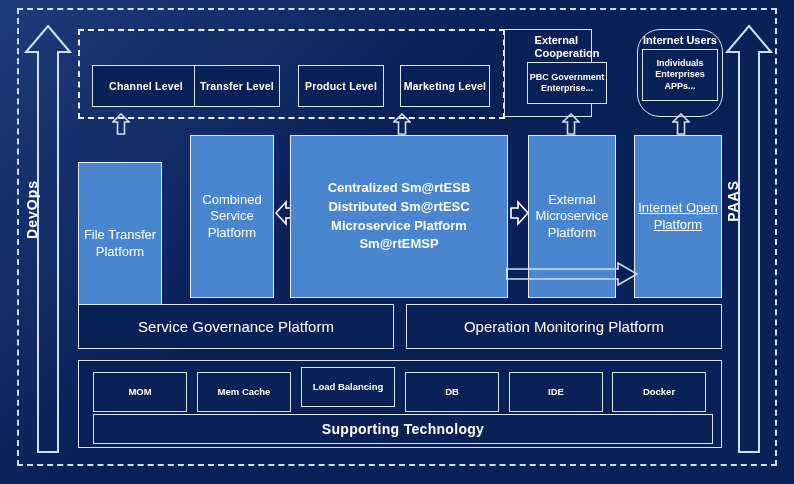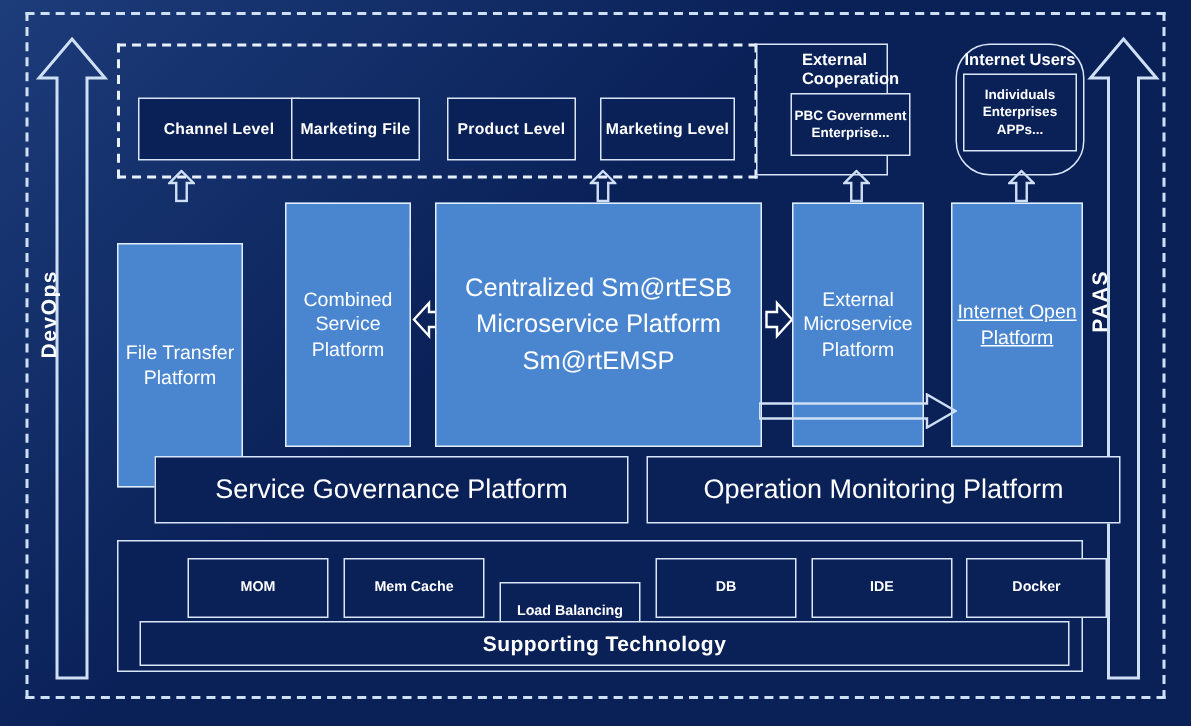--- a/index.html
+++ b/index.html
@@ -57,33 +57,33 @@
     background:#0a2158;border:1.6px solid #d8e6f7;
     display:flex;flex-direction:column;align-items:center;
     padding-top:4px;
   }
   .corp .inner{
     margin-top:3px;border:1.6px solid #d8e6f7;background:#0a2158;
     display:flex;align-items:center;justify-content:center;text-align:center;
   }
 
   .plat-label{font-size:13px;font-weight:normal;color:#ffffff;}
-  .gov-label{font-size:18px;font-weight:normal;margin-left:25px;}
-  .tech-label{font-size:9.5px;font-weight:bold;line-height:1.2;margin-left:32px;}
+  .gov-label{font-size:15px;font-weight:normal;}
+  .tech-label{font-size:9.5px;font-weight:bold;line-height:1.2;}
   .support-label{font-size:14px;font-weight:bold;letter-spacing:.3px;}
 
   
   .side-arrow{overflow:visible;}
   .side-arrow-text{
     position:absolute;font-size:14px;font-weight:bold;color:#ffffff;
     writing-mode:vertical-rl;transform:rotate(180deg);
     letter-spacing:1px;text-align:center;
   }
 
-  .esb-text{font-size:17px;line-height:1.45;}
+  .esb-text{font-size:13px;line-height:1.45;font-weight:bold;}
 </style>
 </head>
 <body>
 
 <div id="canvas">
 
   <div class="abs outer-frame"></div>
 
   <svg class="abs side-arrow" style="left:24px;top:24px;width:48px;height:430px;" viewBox="0 0 48 430">
     <polygon points="24,2 46,28 34,28 34,428 14,428 14,28 2,28" fill="none" stroke="#cfe0f5" stroke-width="2"></polygon>
@@ -91,21 +91,21 @@
   <div class="side-arrow-text" style="left:24px;top:180px;width:48px;">DevOps</div>
 
   <svg class="abs side-arrow" style="left:725px;top:24px;width:48px;height:430px;" viewBox="0 0 48 430">
     <polygon points="24,2 46,28 34,28 34,428 14,428 14,28 2,28" fill="none" stroke="#cfe0f5" stroke-width="2"></polygon>
   </svg>
   <div class="side-arrow-text" style="left:725px;top:180px;width:48px;">PAAS</div>
 
   <div class="abs levels-frame"></div>
 
   <div class="abs dbox lvl" style="left:92px;top:65px;width:108px;height:42px;">Channel Level</div>
-  <div class="abs dbox lvl" style="left:194px;top:65px;width:86px;height:42px;">Marketing File</div>
+  <div class="abs dbox lvl" style="left:194px;top:65px;width:86px;height:42px;">Transfer Level</div>
   <div class="abs dbox lvl" style="left:298px;top:65px;width:86px;height:42px;">Product Level</div>
   <div class="abs dbox lvl" style="left:400px;top:65px;width:90px;height:42px;">Marketing Level</div>
 
   <div class="abs corp" style="left:504px;top:29px;width:88px;height:88px;padding-left:38px;">
     <div class="corp-title" style="line-height:1.15;">External Cooperation</div>
     <div class="inner corp-inner" style="width:78px;height:40px;">PBC Government Enterprise...</div>
   </div>
 
   <div class="abs corp" style="left:637px;top:29px;width:86px;height:88px;border-radius:23px;">
     <div class="corp-title">Internet Users</div>
@@ -129,20 +129,21 @@
 
   <div class="abs pbox plat-label" style="left:190px;top:135px;width:84px;height:163px;">Combined Service Platform</div>
 
   <svg class="abs" style="left:274px;top:198px;width:20px;height:30px;" viewBox="0 0 20 30">
     <polygon points="2,15 12,4 12,10 19,10 19,20 12,20 12,26" fill="none" stroke="#ffffff" stroke-width="1.6"></polygon>
   </svg>
 
   <div class="abs pbox" style="left:290px;top:135px;width:218px;height:163px;">
     <div class="esb-text" style="padding:0 4px;">
       <div>Centralized Sm@rtESB</div>
+      <div>Distributed Sm@rtESC</div>
       <div>Microservice Platform Sm@rtEMSP</div>
     </div>
   </div>
 
   <svg class="abs" style="left:510px;top:198px;width:20px;height:30px;" viewBox="0 0 20 30">
     <polygon points="18,15 8,4 8,10 1,10 1,20 8,20 8,26" fill="none" stroke="#ffffff" stroke-width="1.6"></polygon>
   </svg>
 
   <div class="abs pbox plat-label" style="left:528px;top:135px;width:88px;height:163px;">External Microservice Platform</div>
 
@@ -152,20 +153,20 @@
     <polygon points="0,7 112,7 112,1 131,12 112,23 112,17 0,17" fill="none" stroke="#cfe0f5" stroke-width="1.6"></polygon>
   </svg>
 
   <div class="abs dbox gov-label" style="left:78px;top:304px;width:316px;height:45px;font-weight:normal;">Service Governance Platform</div>
   <div class="abs dbox gov-label" style="left:406px;top:304px;width:316px;height:45px;font-weight:normal;">Operation Monitoring Platform</div>
 
   <div class="abs" style="left:78px;top:360px;width:644px;height:88px;border:1.6px solid #d8e6f7;background:#0a2158;"></div>
 
   <div class="abs dbox tech-label" style="left:93px;top:372px;width:94px;height:40px;">MOM</div>
   <div class="abs dbox tech-label" style="left:197px;top:372px;width:94px;height:40px;">Mem Cache</div>
-  <div class="abs dbox tech-label" style="left:301px;top:388px;width:94px;height:40px;">Load Balancing</div>
+  <div class="abs dbox tech-label" style="left:301px;top:367px;width:94px;height:40px;">Load Balancing</div>
   <div class="abs dbox tech-label" style="left:405px;top:372px;width:94px;height:40px;">DB</div>
   <div class="abs dbox tech-label" style="left:509px;top:372px;width:94px;height:40px;">IDE</div>
   <div class="abs dbox tech-label" style="left:612px;top:372px;width:94px;height:40px;">Docker</div>
 
   <div class="abs dbox support-label" style="left:93px;top:414px;width:620px;height:30px;">Supporting Technology</div>
 
 </div>
 
 </body></html>

